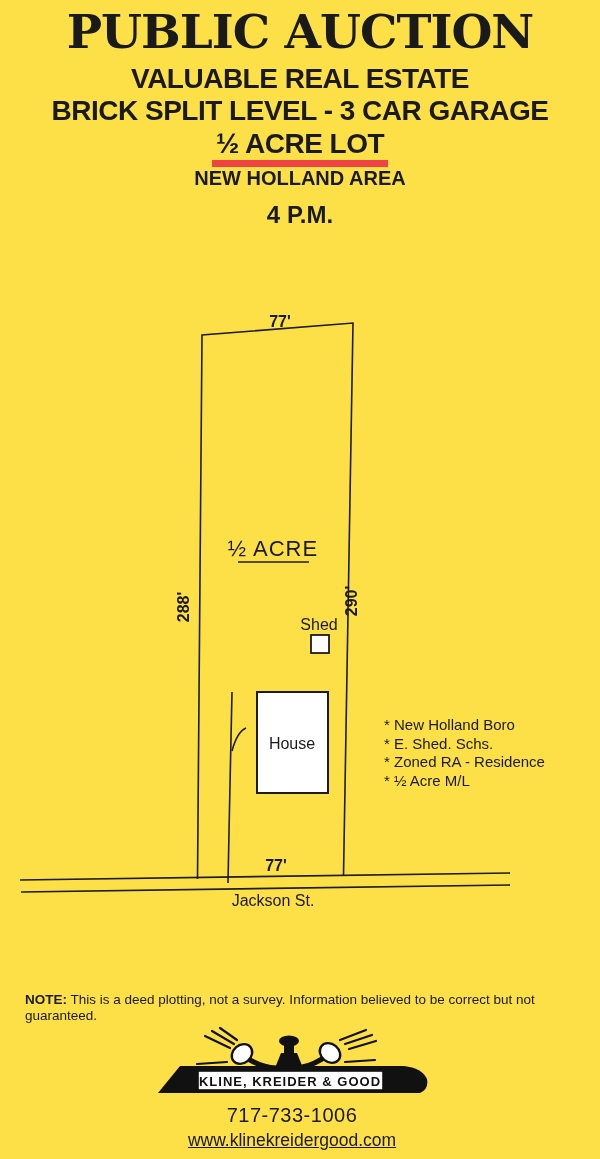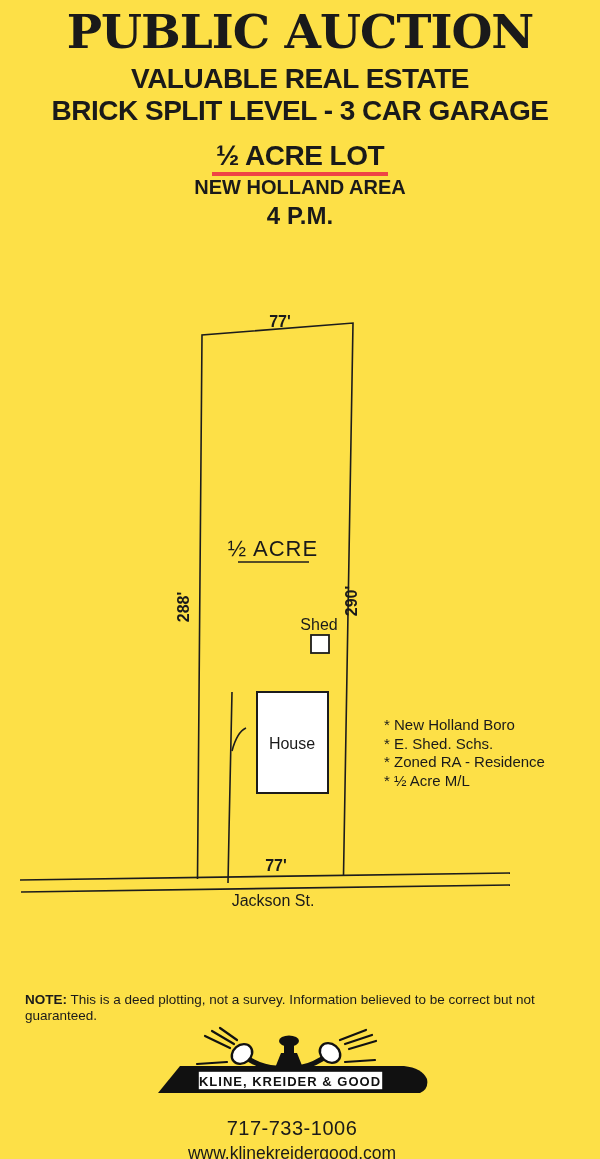--- a/index.html
+++ b/index.html
@@ -11,41 +11,41 @@
   
   .header{position:absolute;top:6px;left:0;width:600px;text-align:center;}
   .h-title{
     font-family:"DejaVu Serif",serif;font-weight:bold;font-size:47px;
     line-height:52px;letter-spacing:-1px;
   }
   .h-sub1,.h-sub2,.h-sub3{font-weight:bold;font-size:28px;line-height:31px;letter-spacing:-0.5px;}
   .h-sub1{margin-top:5px;}
   .h-sub2{margin-top:1px;}
   .h-sub3{margin-top:2px;}
-  .h-sub3 .u{display:inline-block;border-bottom:4px solid #ef4444;padding:0 4px 1px 4px;margin-top:12px;}
+  .h-sub3 .u{display:inline-block;border-bottom:7px solid #ef4444;padding:0 4px 1px 4px;}
   .h-sub4{font-weight:bold;font-size:20px;line-height:22px;}
   .h-date{
     font-family:"DejaVu Serif",serif;font-weight:bold;font-size:33px;
     line-height:36px;margin-top:3px;letter-spacing:-1px;
   }
-  .h-time{font-weight:bold;font-size:24px;line-height:26px;margin-top:5px;}
+  .h-time{font-weight:bold;font-size:24px;line-height:26px;margin-top:13px;}
   
   .plot-svg{position:absolute;top:0;left:0;}
   .plot-svg text{fill:#1a1a1a;font-family:"Liberation Sans",sans-serif;}
   
   .features{position:absolute;left:384px;top:716px;font-size:15px;line-height:18.5px;}
   
   .note{position:absolute;left:25px;top:992px;width:560px;font-size:13.5px;line-height:16px;}
   .note b{font-weight:bold;}
   
   .logo-svg{position:absolute;left:142px;top:1026px;}
   .logo-svg text{fill:#111;font-family:"Liberation Sans",sans-serif;}
   .footer{position:absolute;left:0;top:1099px;width:584px;text-align:center;}
   .f-role{font-size:12px;font-weight:bold;font-style:italic;letter-spacing:1.5px;}
-  .f-phone{font-size:20px;margin-top:18px;letter-spacing:0.5px;}
+  .f-phone{font-size:20px;margin-top:5px;letter-spacing:0.5px;}
   .f-web{font-size:17.5px;margin-top:3px;text-decoration:underline;}
 </style>
 </head>
 <body>
 
 <div class="page">
 
   <div class="header">
     <div class="h-title">PUBLIC AUCTION</div>
     <div class="h-sub1">VALUABLE REAL ESTATE</div>

